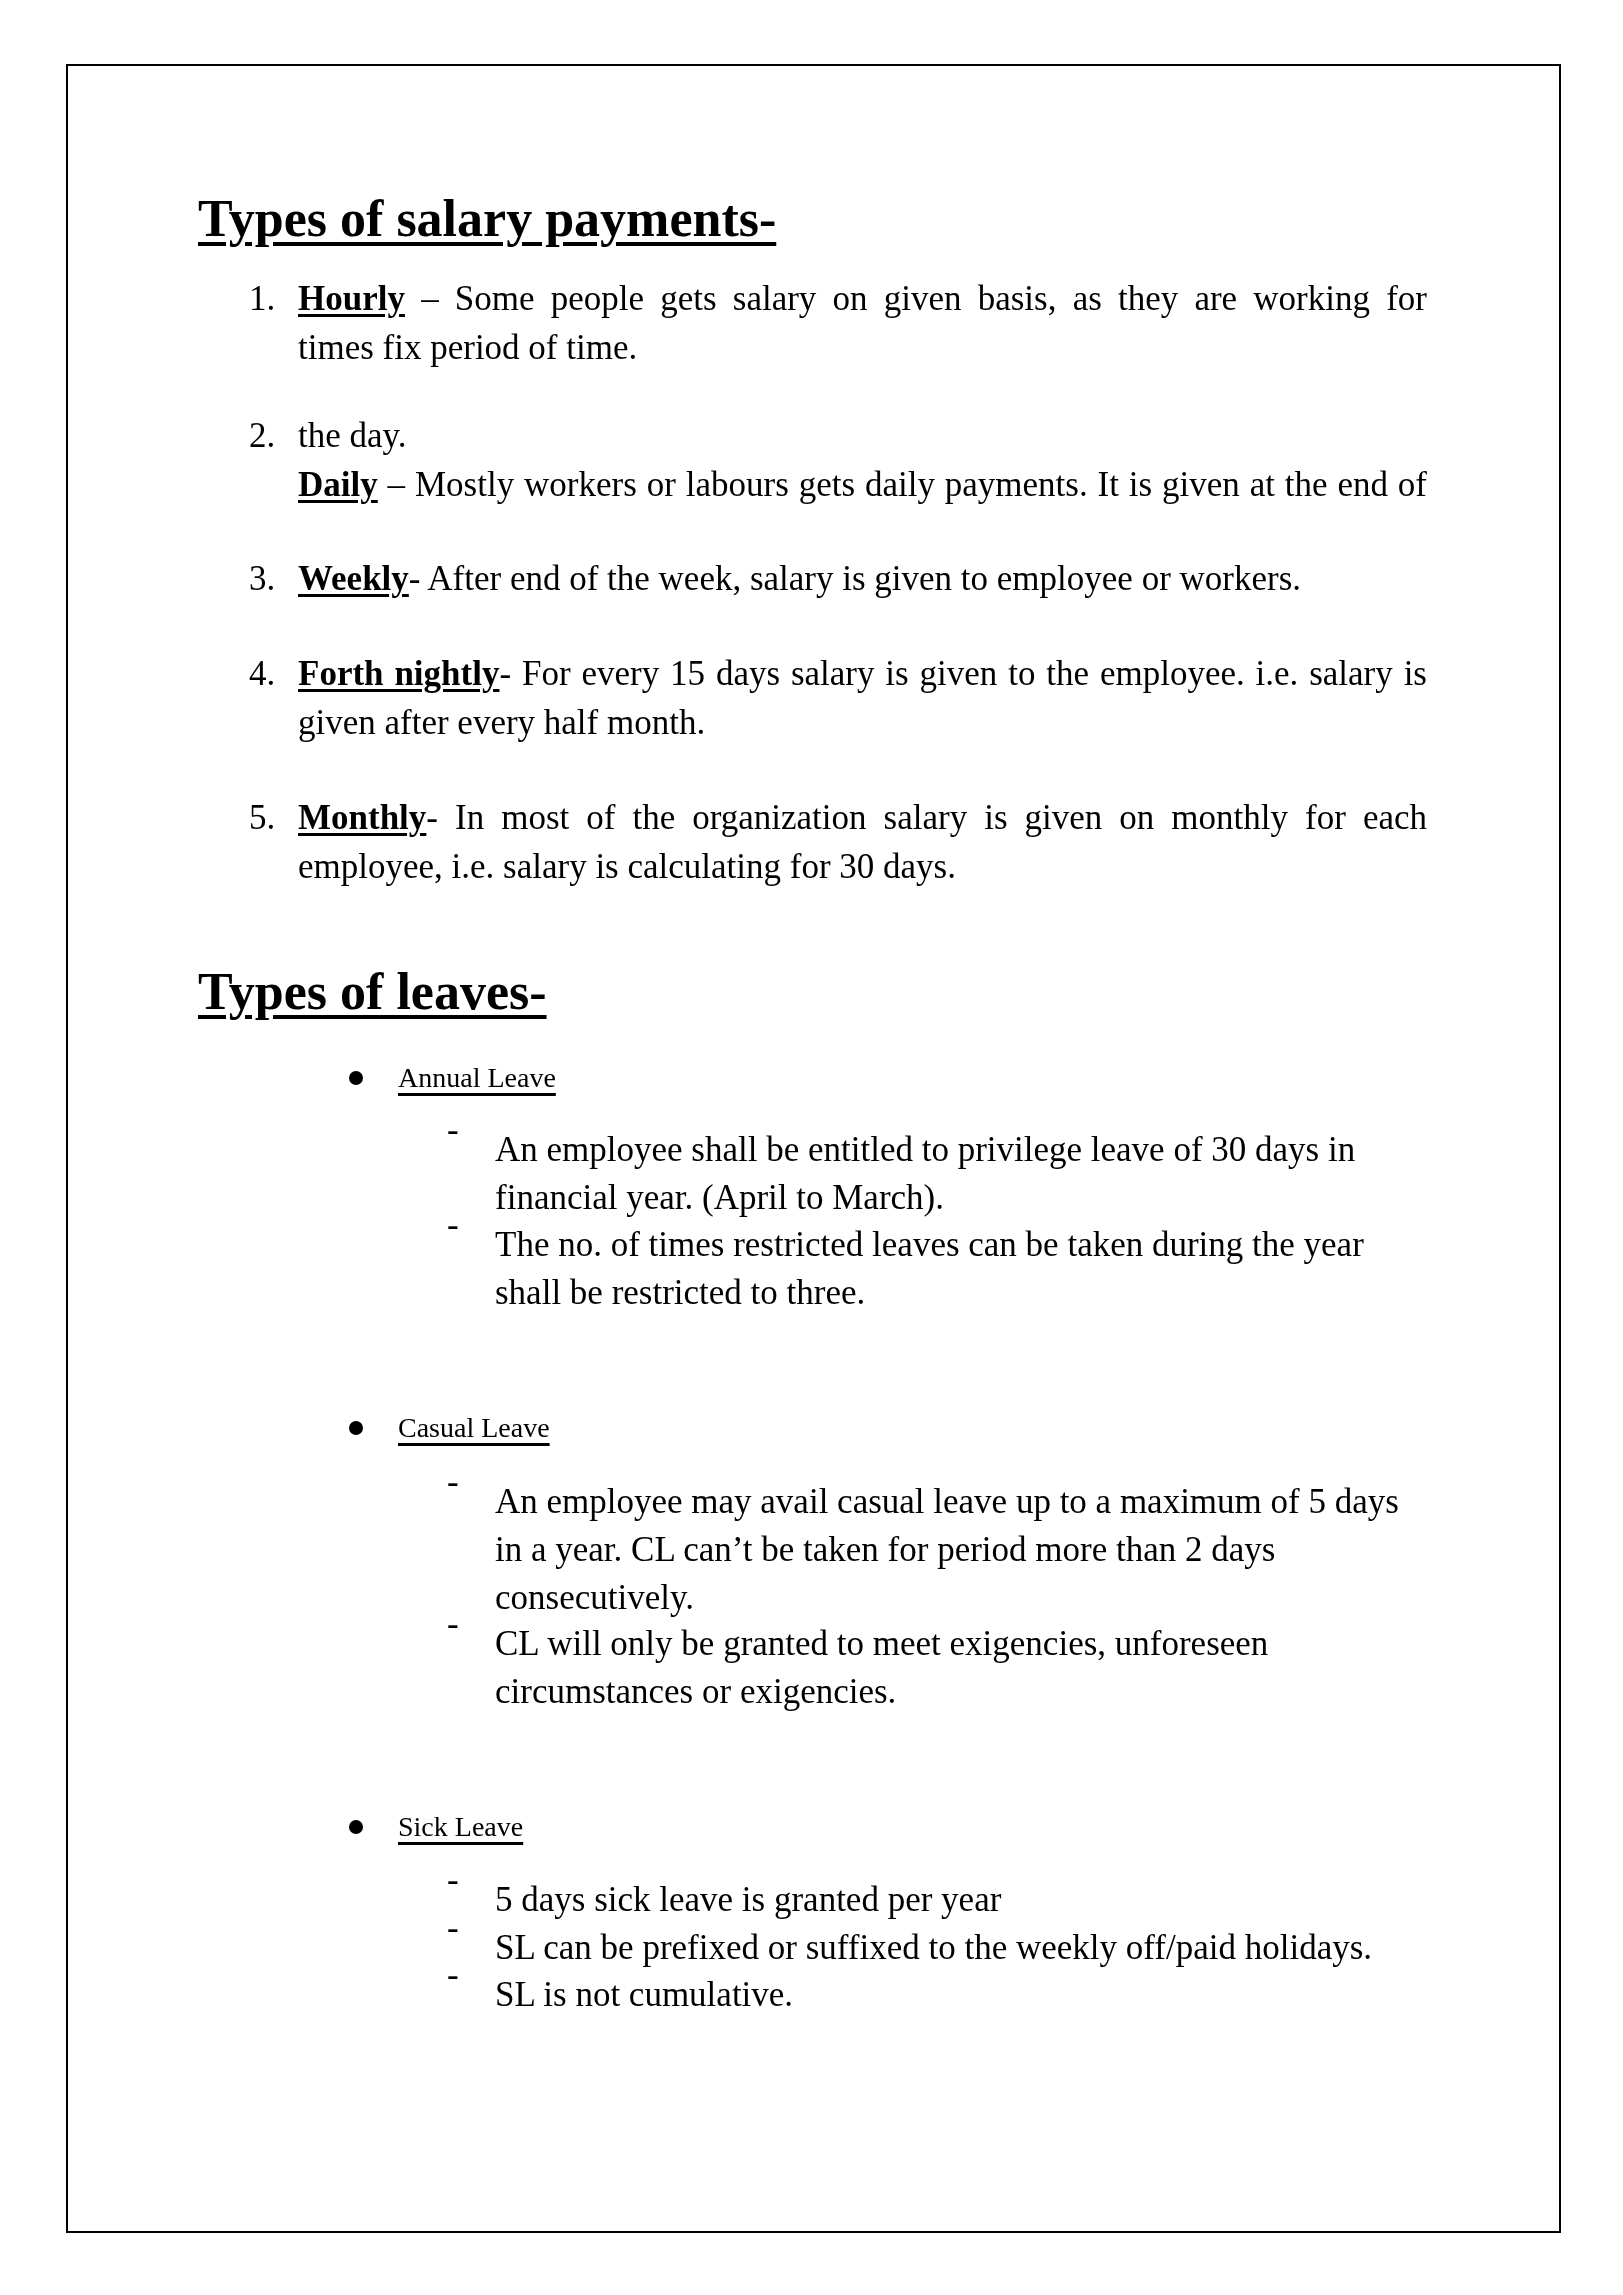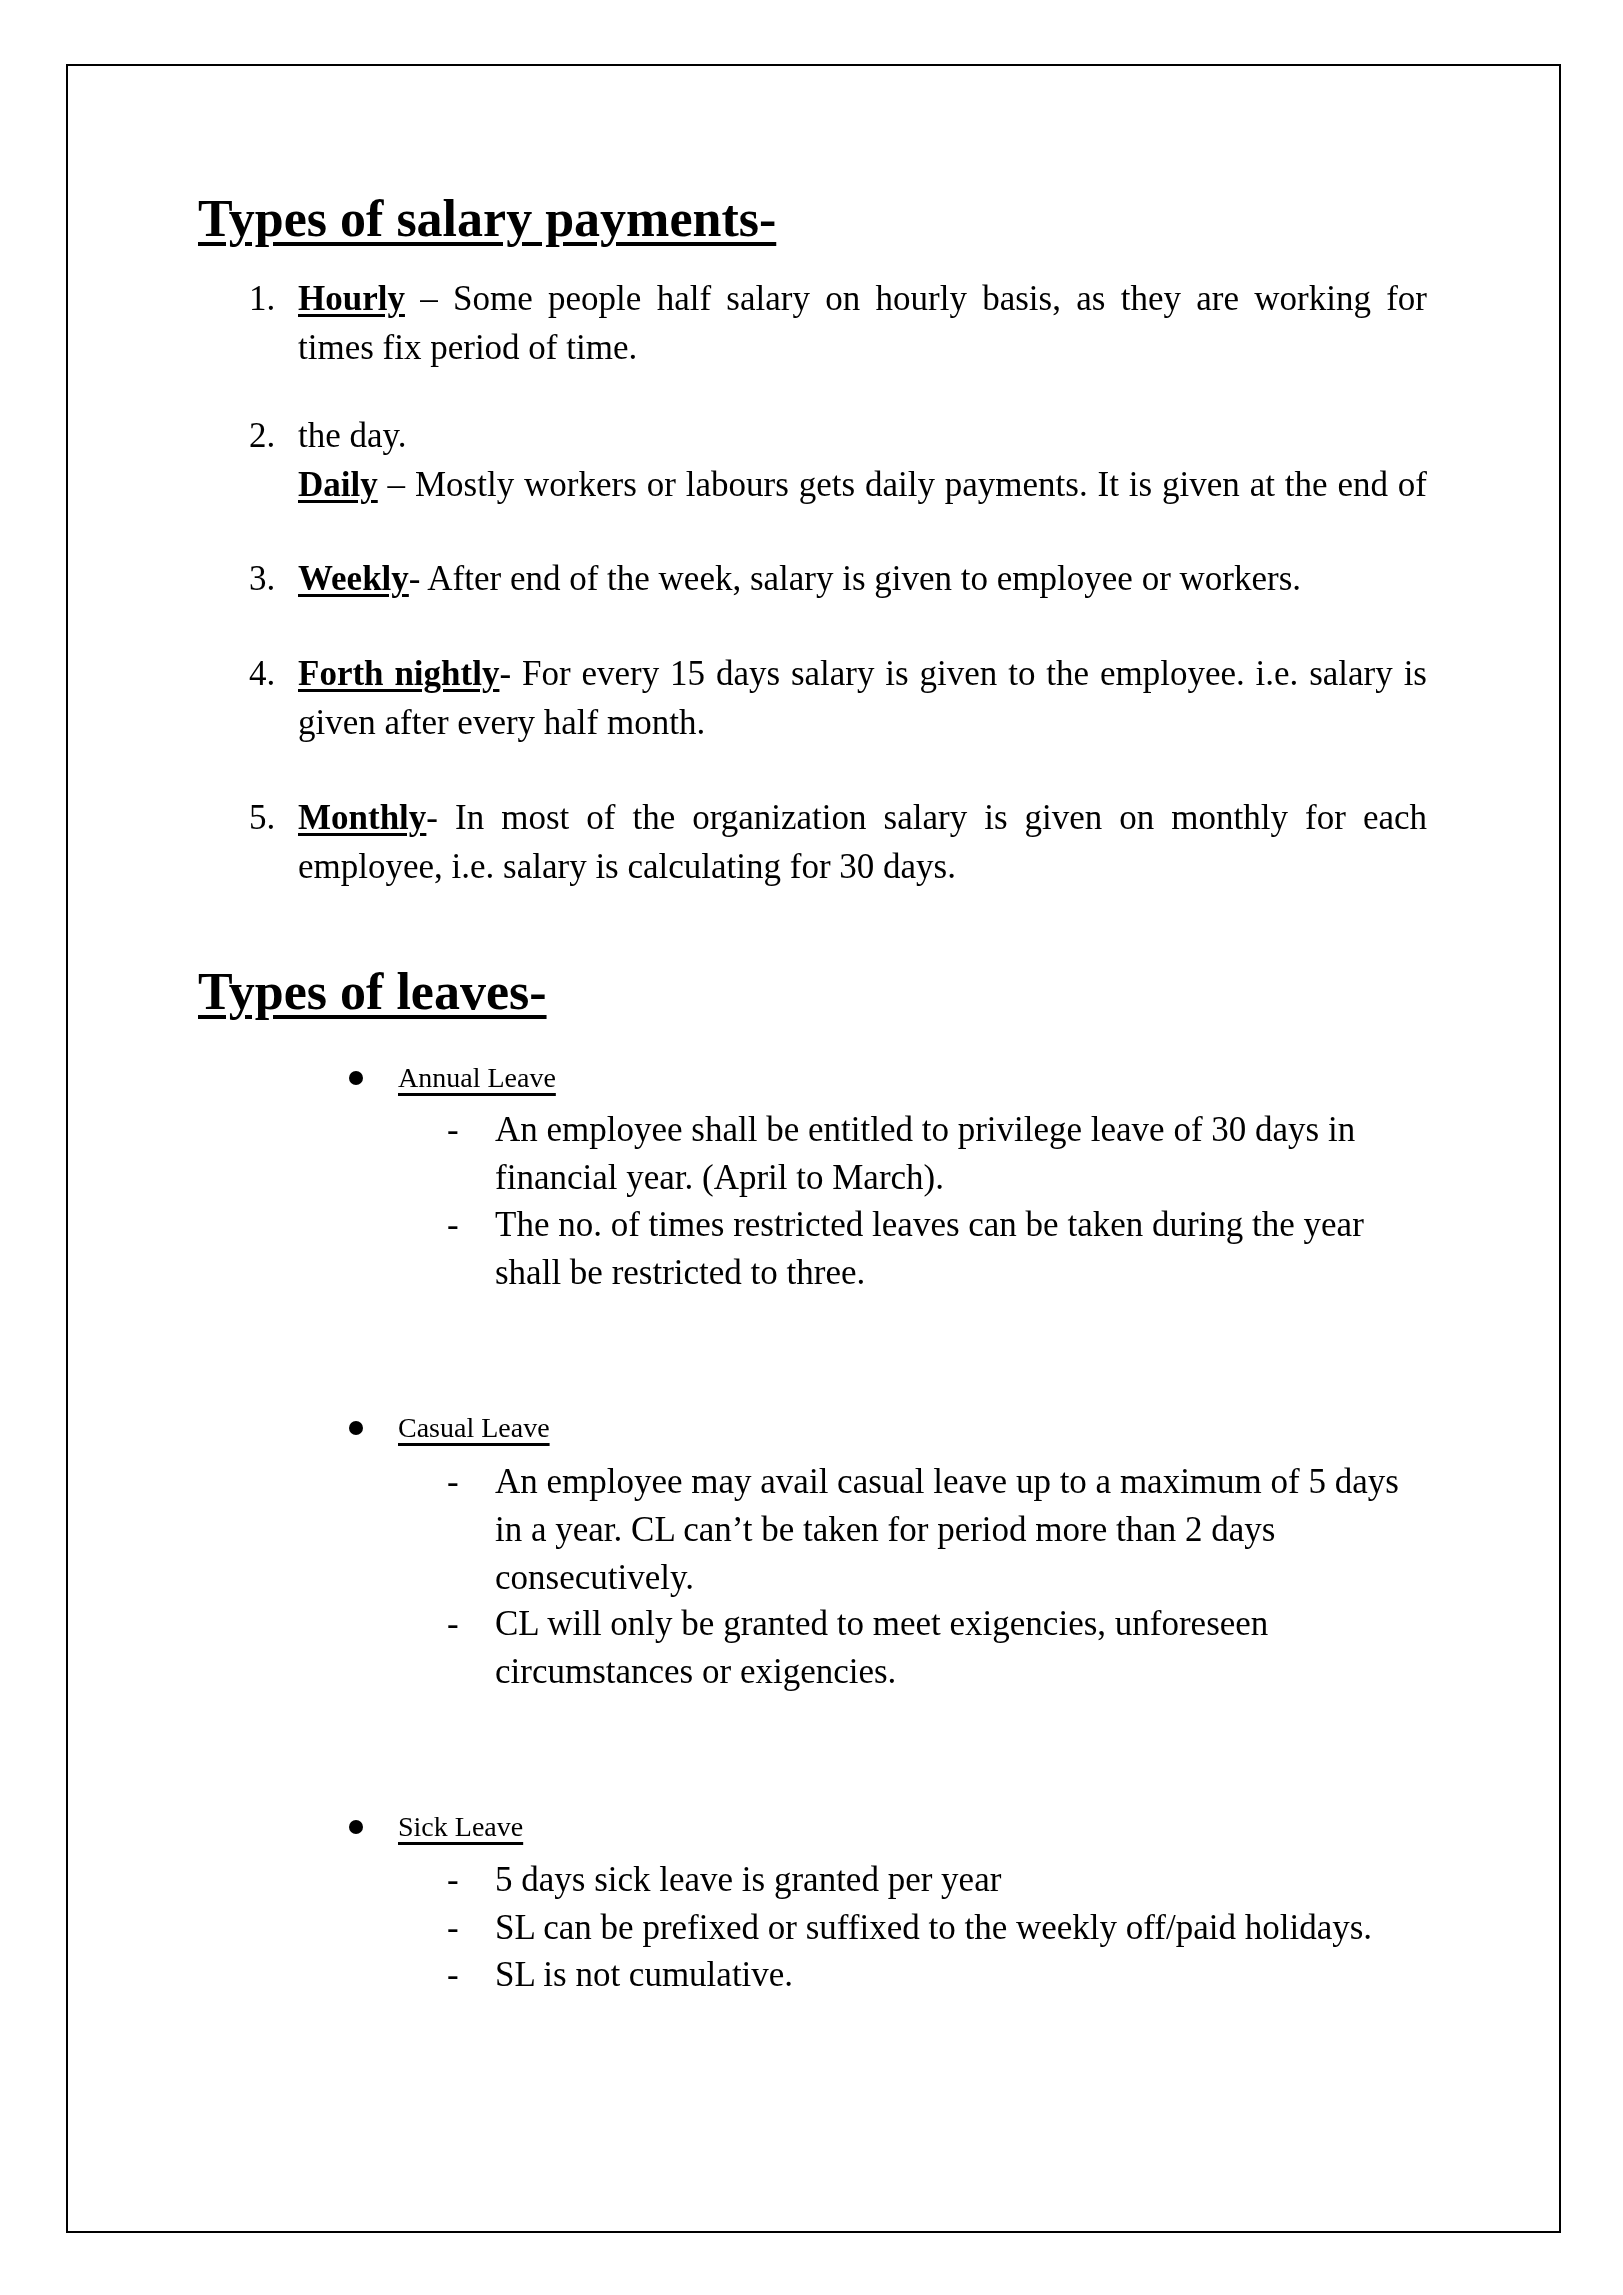--- a/index.html
+++ b/index.html
@@ -78,34 +78,34 @@
     position: absolute;
     left: 447px;
     font-size: 35px;
     line-height: 48px;
   }
   .point .pdash {
     position: absolute;
     left: 0; top: 0;
     line-height: 48px;
   }
-  .point .plines { margin-left: 48px; }
+  .point .plines { margin-left: 48px; margin-top: 20px; }
   .pline { line-height: 48px; white-space: nowrap; }
 </style>
 </head>
 <body>
 
 <div class="frame"></div>
 
 <div class="h1" style="top:194px">Types of salary payments-</div>
 
 <div class="item" style="top:274px">
   <span class="num">1.</span>
   <div class="itext">
-    <div class="line just"><span class="term">Hourly</span><span> – Some people half salary on hourly basis, as they are working for</span></div>
+    <div class="line just"><span class="term">Hourly</span><span> – Some people gets salary on given basis, as they are working for</span></div>
     <div class="line">times fix period of time.</div>
   </div>
 </div>
 
 <div class="item" style="top:411px">
   <span class="num">2.</span>
   <div class="itext">
     <div class="line">the day.</div>
     <div class="line just"><span class="term">Daily</span><span> – Mostly workers or labours gets daily payments. It is given at the end of</span></div>
   </div>

